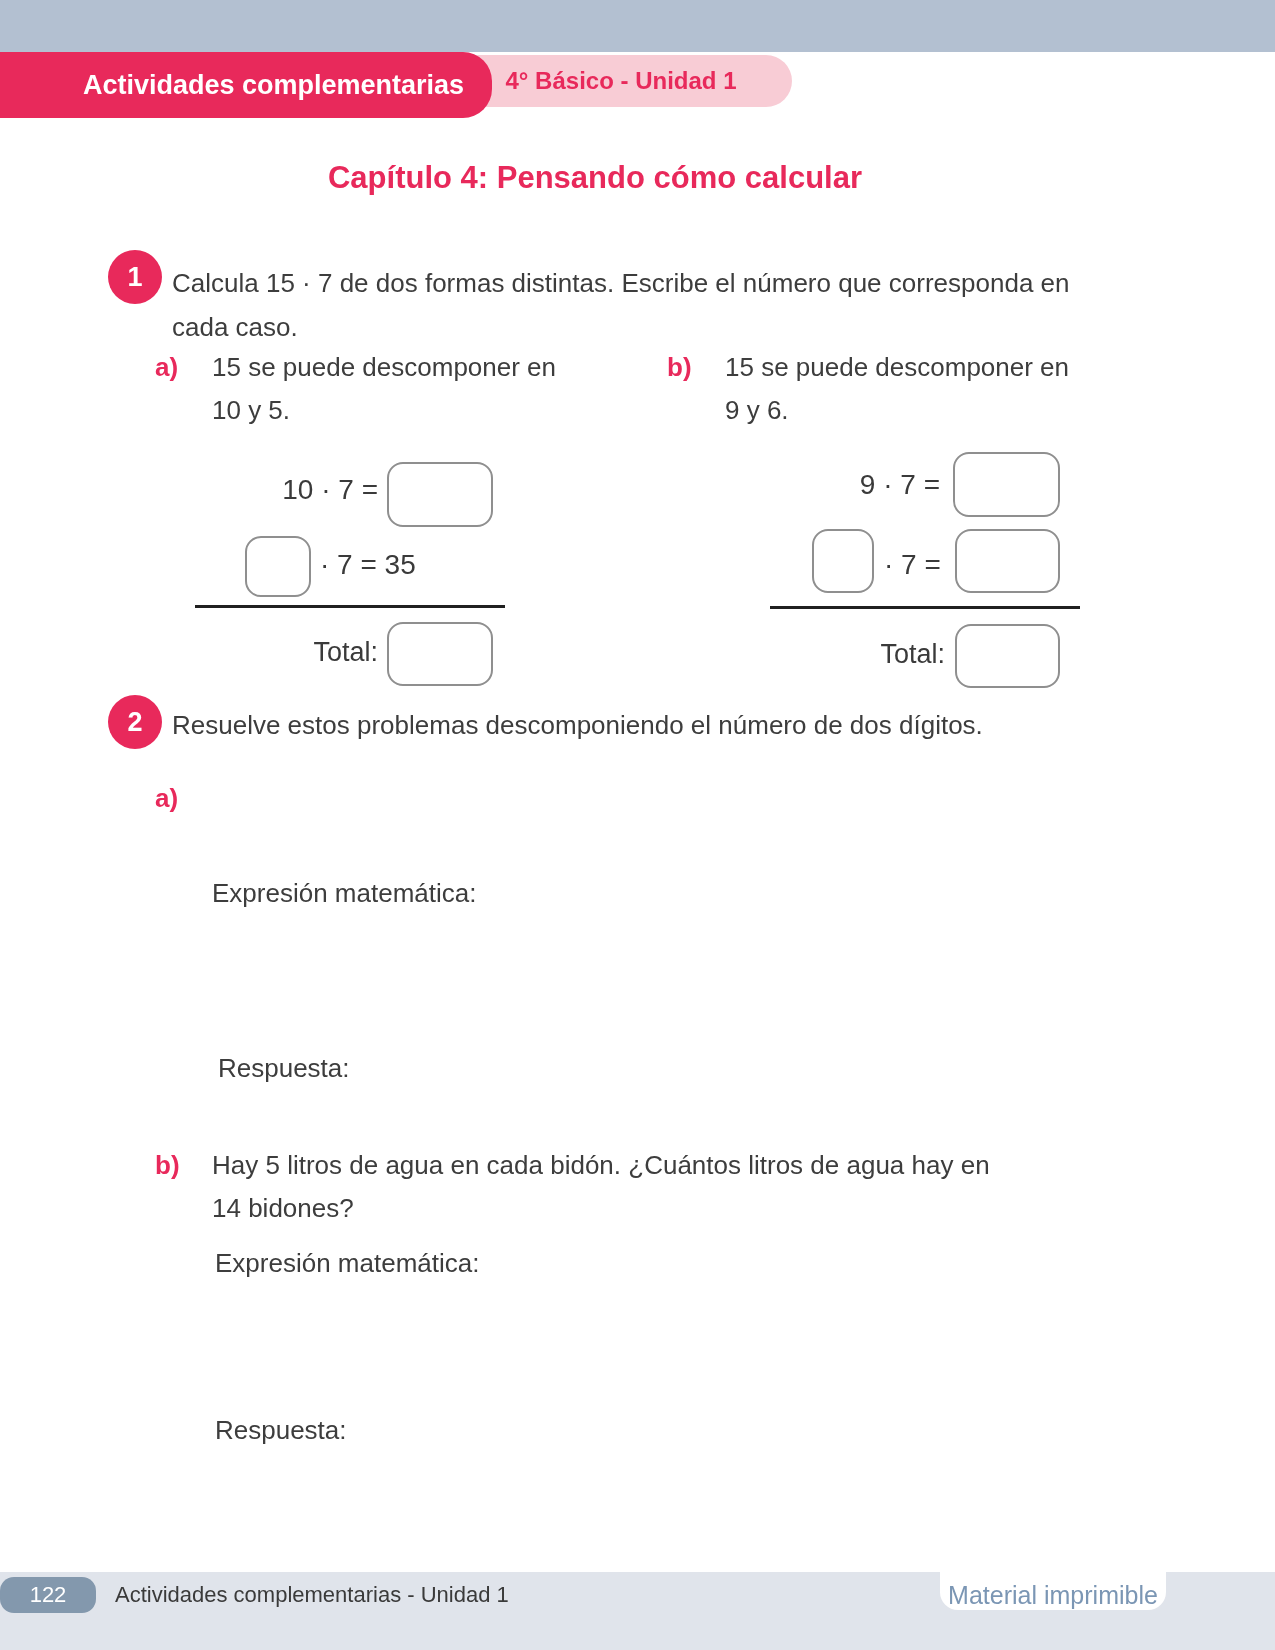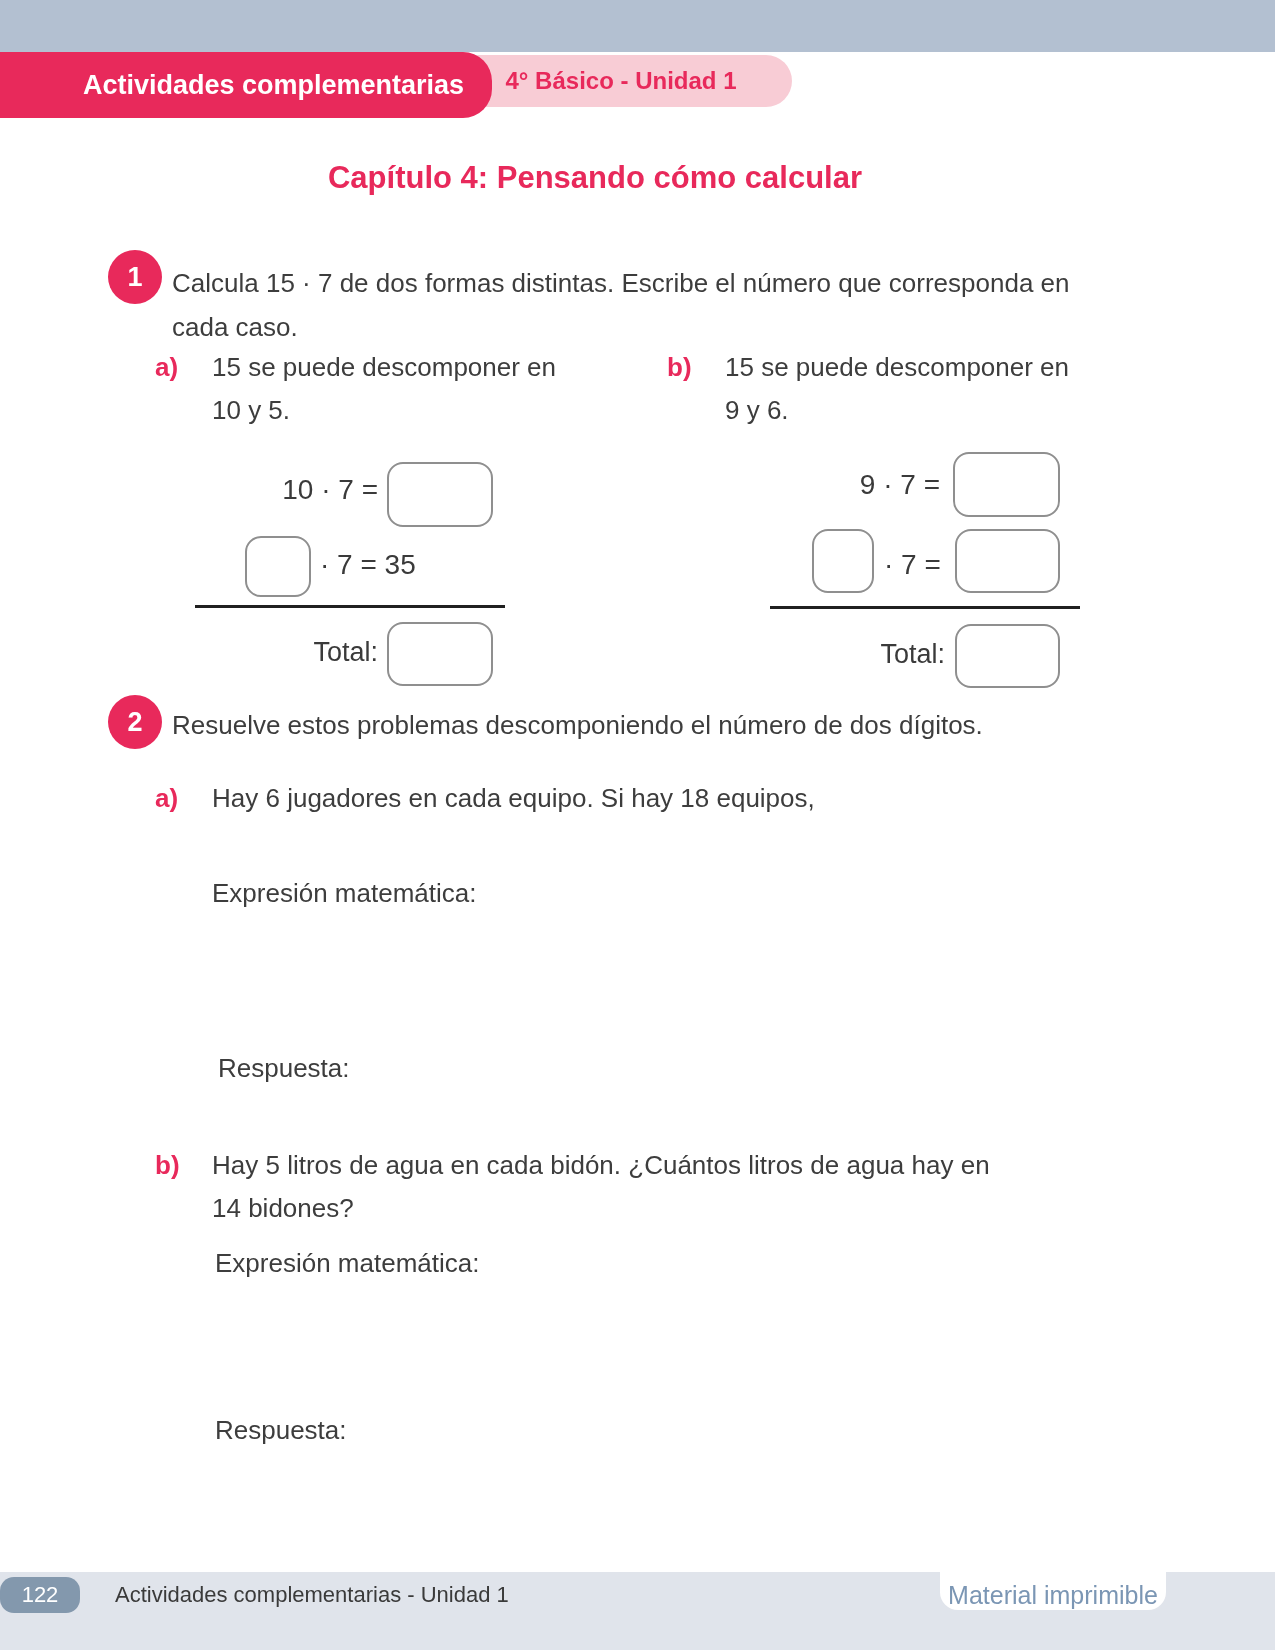--- a/index.html
+++ b/index.html
@@ -49,21 +49,21 @@
   .bb-box1      { left:953px; top:452px; width:107px; height:65px; }
   .bb-sbox      { left:812px; top:529px; width:62px;  height:64px; }
   .bb-row2-label{ left:884px; top:549px; }
   .bb-box2      { left:955px; top:529px; width:105px; height:64px; }
   .bb-line      { left:770px; top:606px; width:310px; }
   .bb-total-lbl { left:848px; top:639px; width:97px; text-align:right; font-size:27px; }
   .bb-total-box { left:955px; top:624px; width:105px; height:64px; }
 
   
   .footer-band { position:absolute; left:0; top:1572px; width:1275px; height:78px; background:#e0e4eb; }
-  .page-badge { position:absolute; left:0; top:1577px; width:80px; height:36px; background:#8398ad;
+  .page-badge { position:absolute; left:0; top:1577px; width:96px; height:36px; background:#8398ad;
     border-radius:14px; color:#fff; font-size:22px; display:flex; align-items:center; justify-content:center; }
   .footer-label { position:absolute; left:115px; top:1582px; font-size:22px; color:#3a3a3a; white-space:nowrap; }
   .printable-tab { position:absolute; left:940px; top:1540px; width:226px; height:70px; background:#ffffff;
     border-radius:0 0 18px 18px; display:flex; align-items:flex-end; justify-content:center;
     box-sizing:border-box; }
   .printable-tab span { color:#7b96b4; font-size:25px; white-space:nowrap; }
 </style>
 </head>
 <body>
 
@@ -106,21 +106,20 @@
   <div class="eqt bb-row2-label">· 7 =</div>
   <div class="abox bb-box2"></div>
   <div class="sumline bb-line"></div>
   <div class="eqt bb-total-lbl">Total:</div>
   <div class="abox bb-total-box"></div>
 
   <div class="num-badge b2">2</div>
   <div class="tline" style="left:172px; top:710px;">Resuelve estos problemas descomponiendo el número de dos dígitos.</div>
 
   <div class="plabel" style="left:155px; top:783px;">a)</div>
-  <div class="tline" style="left:212px; top:783px;">Hay 6 jugadores en cada equipo. Si hay 18 equipos,</div>
   <div class="tline" style="left:212px; top:878px;">Expresión matemática:</div>
   <div class="tline" style="left:218px; top:1053px;">Respuesta:</div>
 
   <div class="plabel" style="left:155px; top:1150px;">b)</div>
   <div class="tline" style="left:212px; top:1150px;">Hay 5 litros de agua en cada bidón. ¿Cuántos litros de agua hay en</div>
   <div class="tline" style="left:212px; top:1193px;">14 bidones?</div>
   <div class="tline" style="left:215px; top:1248px;">Expresión matemática:</div>
   <div class="tline" style="left:215px; top:1415px;">Respuesta:</div>
 
   <div class="footer-band"></div>

